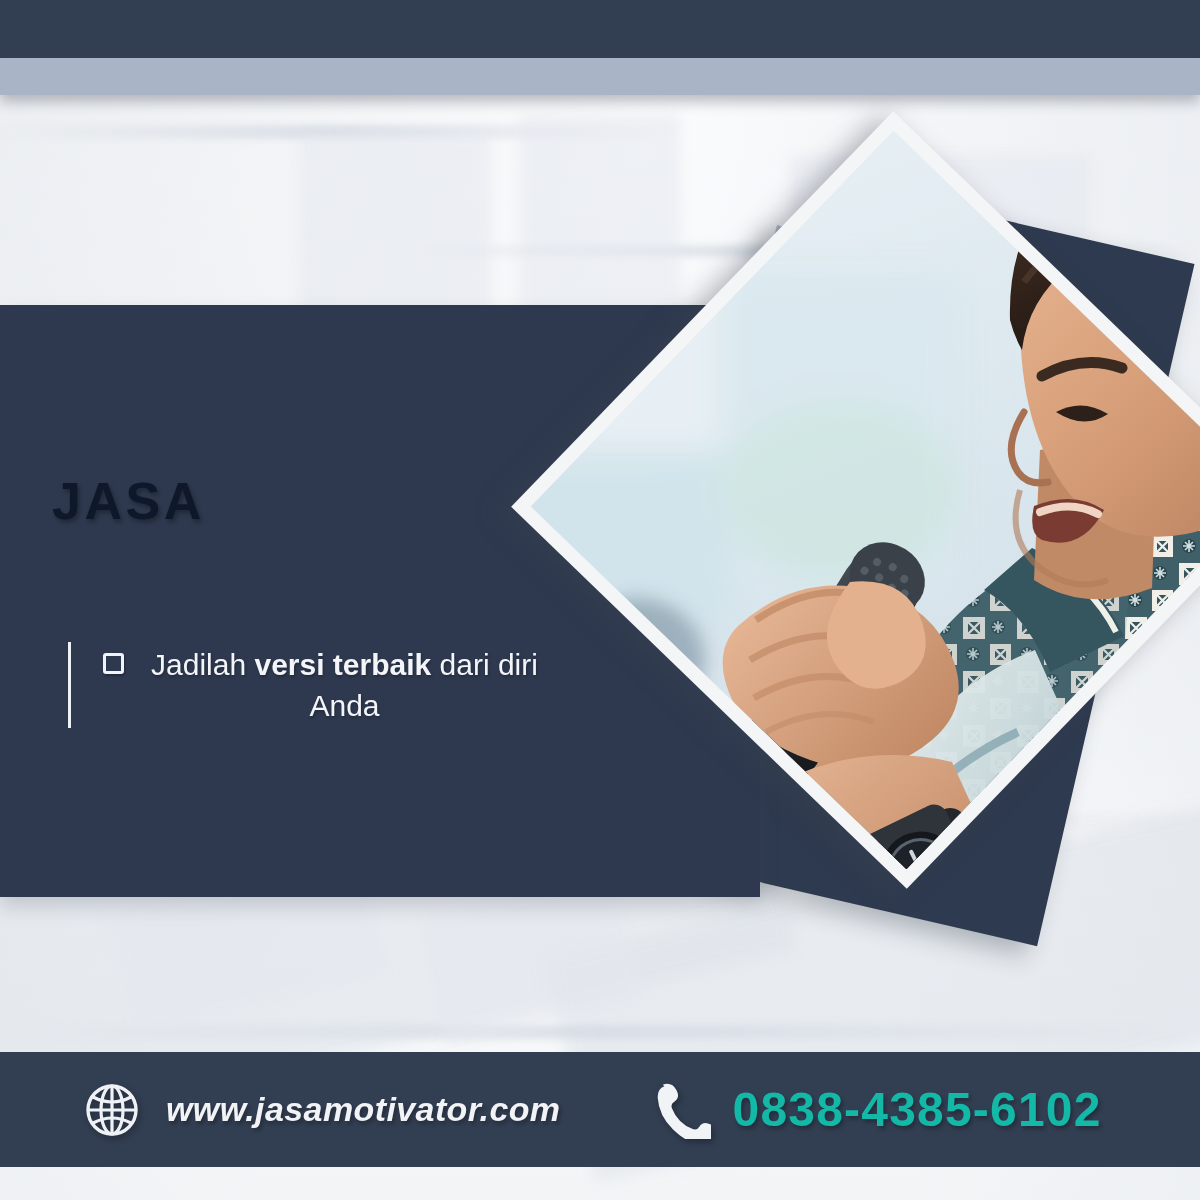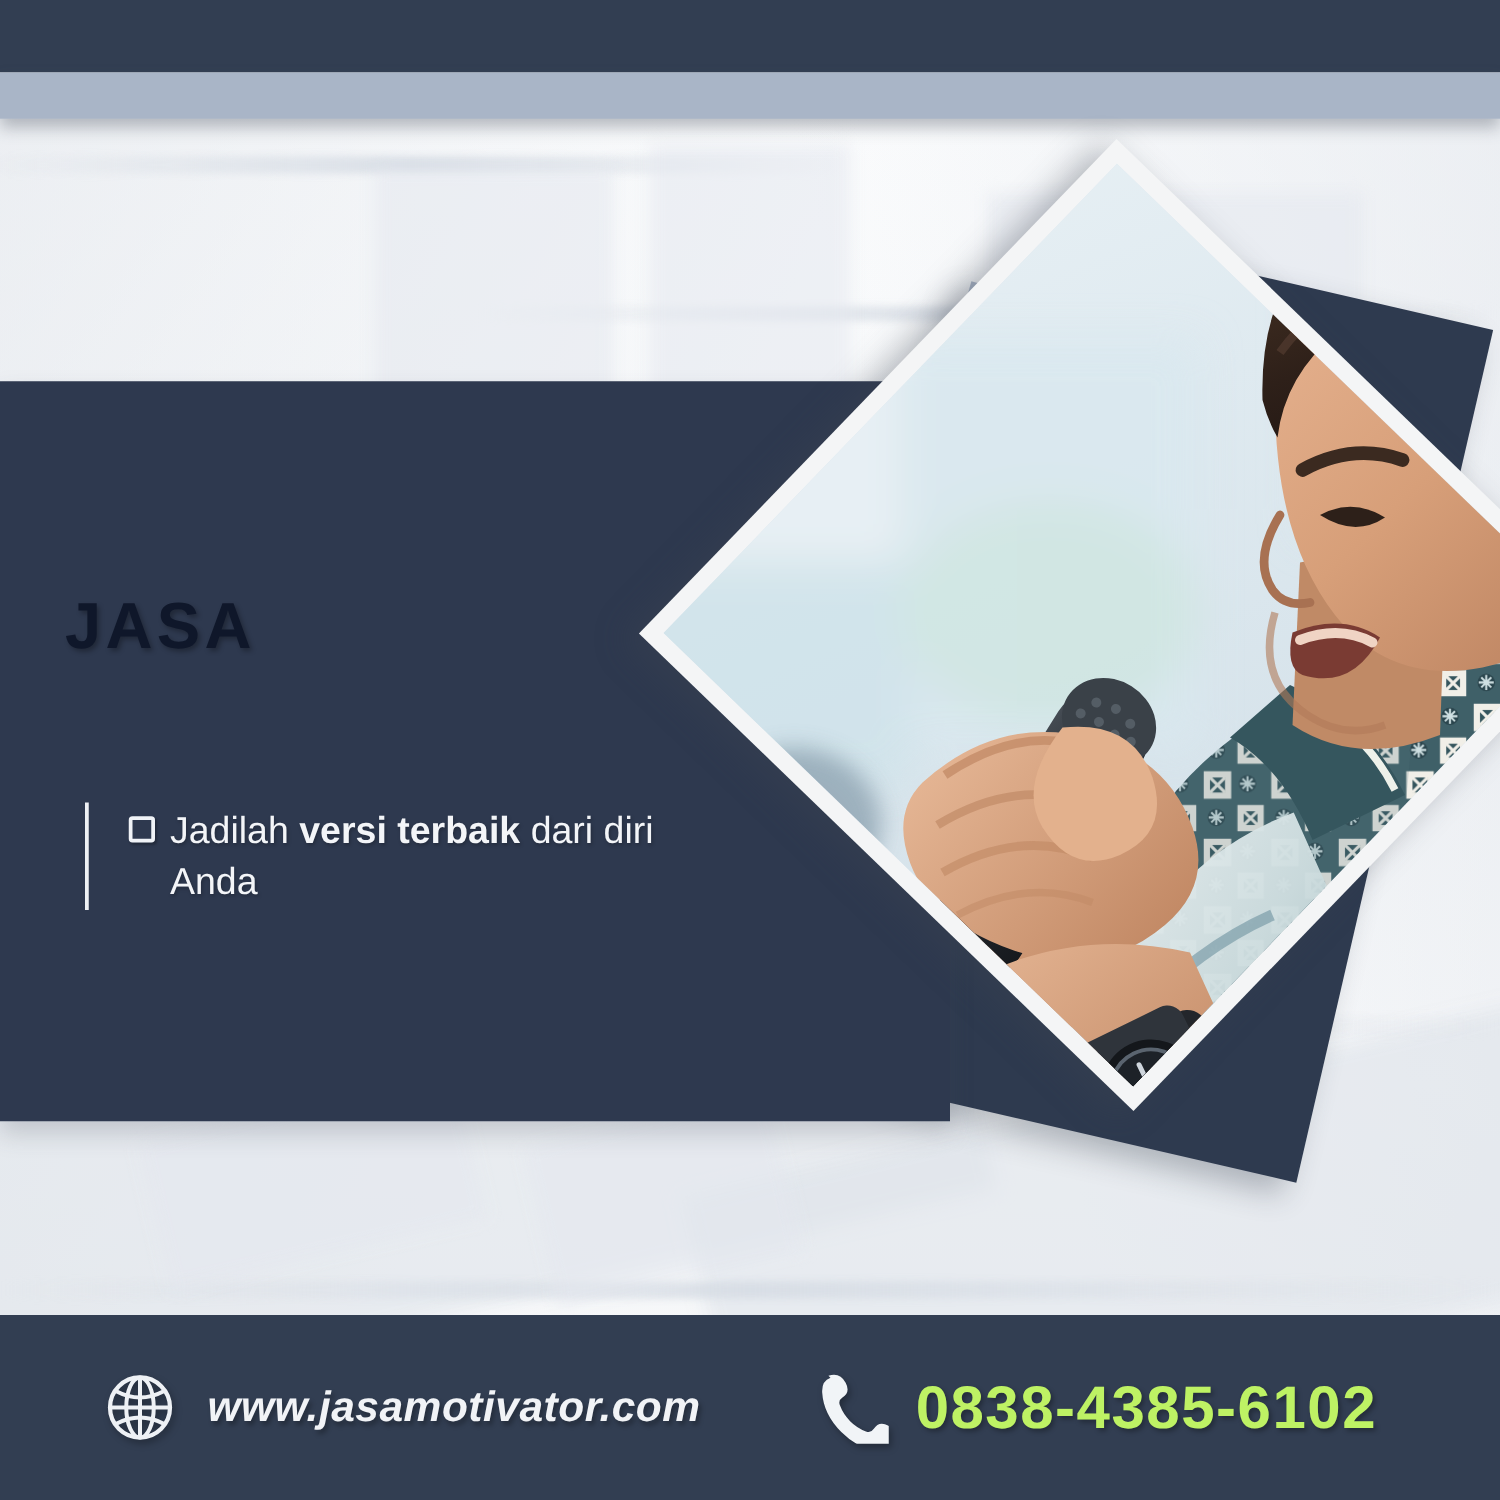--- a/index.html
+++ b/index.html
@@ -98,20 +98,21 @@
     white-space: pre;
   }
   .headline .hl-line { display: block; }
 
   
   .bullet-wrap {
     position: absolute; left: 68px; top: 642px;
     z-index: 14;
     display: flex;
     align-items: stretch;
+    text-align: center;
   }
   .accent-line {
     width: 3px;
     background: #eef1f5;
     margin-right: 32px;
     flex: none;
   }
   .bullets { padding-top: 2px; }
   .bullet {
     display: flex;
@@ -154,42 +155,42 @@
     position: absolute;
     left: 50%; top: 50%;
     width: 960px; height: 960px;
     margin-left: -480px; margin-top: -480px;
     transform: rotate(-44deg);
   }
 
   
   .footer {
     position: absolute; left: 0; top: 1052px;
-    width: 1200px; height: 148px;
+    width: 1200px; height: 115px;
     background: #323e52;
     z-index: 30;
     display: flex;
     align-items: center;
   }
   .f-item { display: flex; align-items: center; }
   .f-web { margin-left: 84px; }
   .f-phone { margin-left: 92px; }
   .f-icon { flex: none; display: block; filter: drop-shadow(2px 3px 3px rgba(0,0,0,.3)); }
   .f-web-text {
     margin-left: 26px;
     color: #f1f3f6;
     font-size: 34px;
     font-weight: bold;
     font-style: italic;
     letter-spacing: .4px;
     text-shadow: 2px 3px 4px rgba(0,0,0,.3);
   }
   .f-phone-text {
     margin-left: 22px;
-    color: #bef264;
+    color: #14b8a6;
     font-size: 48px;
     font-weight: bold;
     letter-spacing: 1.2px;
     text-shadow: 2px 3px 4px rgba(0,0,0,.3);
   }
 </style>
 </head>
 <body>
 
 <div id="poster">

